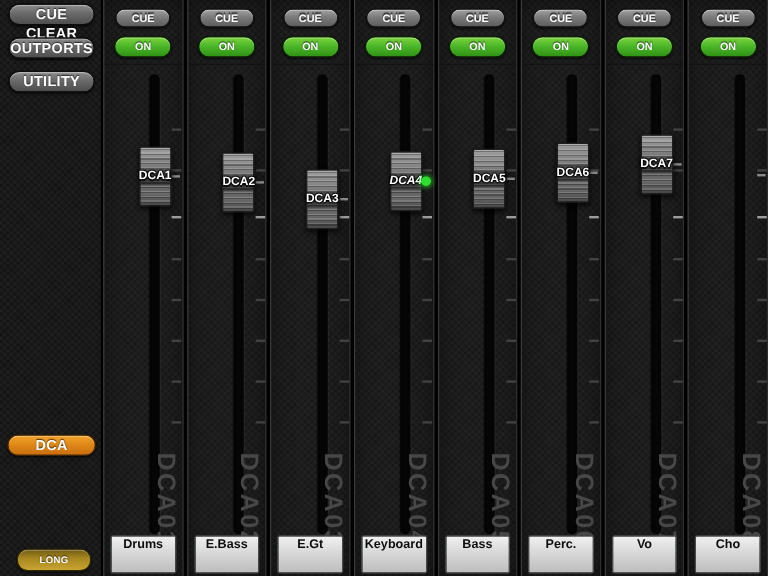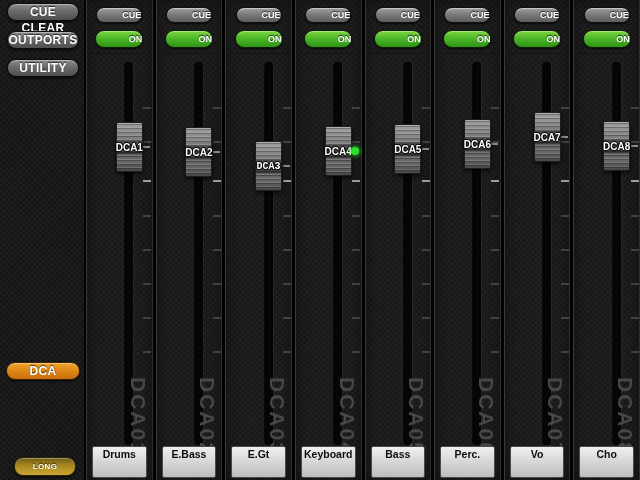--- a/index.html
+++ b/index.html
@@ -36,21 +36,21 @@
     display:grid; grid-template-columns:repeat(8,1fr); gap:3px; background:#000; }
   .strip { position:relative; height:480px;
     background:
       repeating-linear-gradient(45deg, rgba(255,255,255,0.02) 0 2px, transparent 2px 4px),
       repeating-linear-gradient(-45deg, rgba(0,0,0,0.18) 0 2px, transparent 2px 4px),
       #1d1d1d;
     border-left:1px solid #3a3a3a; border-right:1px solid #2e2e2e;
     box-shadow:inset 0 0 18px rgba(0,0,0,0.45); }
 
   .pill { position:absolute; border-radius:9px; color:#fff; font-weight:bold;
-    text-align:right; cursor:pointer; text-shadow:0 -1px 1px rgba(0,0,0,0.8); }
+    text-align:center; cursor:pointer; text-shadow:0 -1px 1px rgba(0,0,0,0.8); }
   .cue-btn { top:7px; left:calc(50% - 23px); width:46px; height:16px;
     font-size:9px; line-height:14px;
     background:linear-gradient(180deg,#a2a2a2 0%,#7b7b7b 45%,#5c5c5c 100%);
     border:1px solid #101010;
     box-shadow:inset 0 1px 0 rgba(255,255,255,0.4), 0 1px 2px rgba(0,0,0,0.8); }
   .on-btn { top:30px; left:calc(50% - 24px); width:48px; height:18px;
     font-size:9px; line-height:16px;
     background:linear-gradient(180deg,#7ed63f 0%,#4db82a 45%,#2f9215 100%);
     border:1px solid #0d2004;
     box-shadow:inset 0 1px 0 rgba(255,255,255,0.35), 0 1px 2px rgba(0,0,0,0.8); }
@@ -167,21 +167,21 @@
           <div class="tick" style="top: 107px;"></div>
           <div class="tick" style="top: 141px;"></div>
           <div class="tick bright" style="top: 180px;"></div>
           <div class="tick" style="top: 215px;"></div>
           <div class="tick" style="top: 249px;"></div>
           <div class="tick" style="top: 283px;"></div>
           <div class="tick" style="top: 317px;"></div>
           <div class="tick" style="top: 351px;"></div>
         </div>
       <div class="watermark">DCA03</div>
-      <div class="cap" style="top: 141px; font-family: Liberation Mono, monospace;">
+      <div class="cap" style="top: 141px;">
         <span class="cap-label">DCA3</span>
       </div>
       <div class="cap-dash" style="top: 165px;"></div>
 
       <div class="colorbar"></div>
       <div class="namebox">E.Gt</div>
     </section>
       <section class="strip">
       <div class="pill cue-btn">CUE</div>
       <div class="pill on-btn">ON</div>
@@ -191,21 +191,21 @@
           <div class="tick" style="top: 107px;"></div>
           <div class="tick" style="top: 141px;"></div>
           <div class="tick bright" style="top: 180px;"></div>
           <div class="tick" style="top: 215px;"></div>
           <div class="tick" style="top: 249px;"></div>
           <div class="tick" style="top: 283px;"></div>
           <div class="tick" style="top: 317px;"></div>
           <div class="tick" style="top: 351px;"></div>
         </div>
       <div class="watermark">DCA04</div>
-      <div class="cap" style="top: 126px;">
+      <div class="cap" style="top: 126px; font-style: italic;">
         <span class="cap-label">DCA4</span>
       </div>
       <div class="cap-dash" style="top: 150px;"></div>
       <div class="sel-dot show" style="top: 147px;"></div>
       <div class="colorbar"></div>
       <div class="namebox">Keyboard</div>
     </section>
       <section class="strip">
       <div class="pill cue-btn">CUE</div>
       <div class="pill on-btn">ON</div>
@@ -287,23 +287,20 @@
           <div class="tick" style="top: 107px;"></div>
           <div class="tick" style="top: 141px;"></div>
           <div class="tick bright" style="top: 180px;"></div>
           <div class="tick" style="top: 215px;"></div>
           <div class="tick" style="top: 249px;"></div>
           <div class="tick" style="top: 283px;"></div>
           <div class="tick" style="top: 317px;"></div>
           <div class="tick" style="top: 351px;"></div>
         </div>
       <div class="watermark">DCA08</div>
-      <div class="cap" style="top: 121px;">
-        <span class="cap-label">DCA8</span>
-      </div>
       <div class="cap-dash" style="top: 145px;"></div>
 
       <div class="colorbar"></div>
       <div class="namebox">Cho</div>
     </section>
     </main>
 
 </div>
 
 </body></html>

